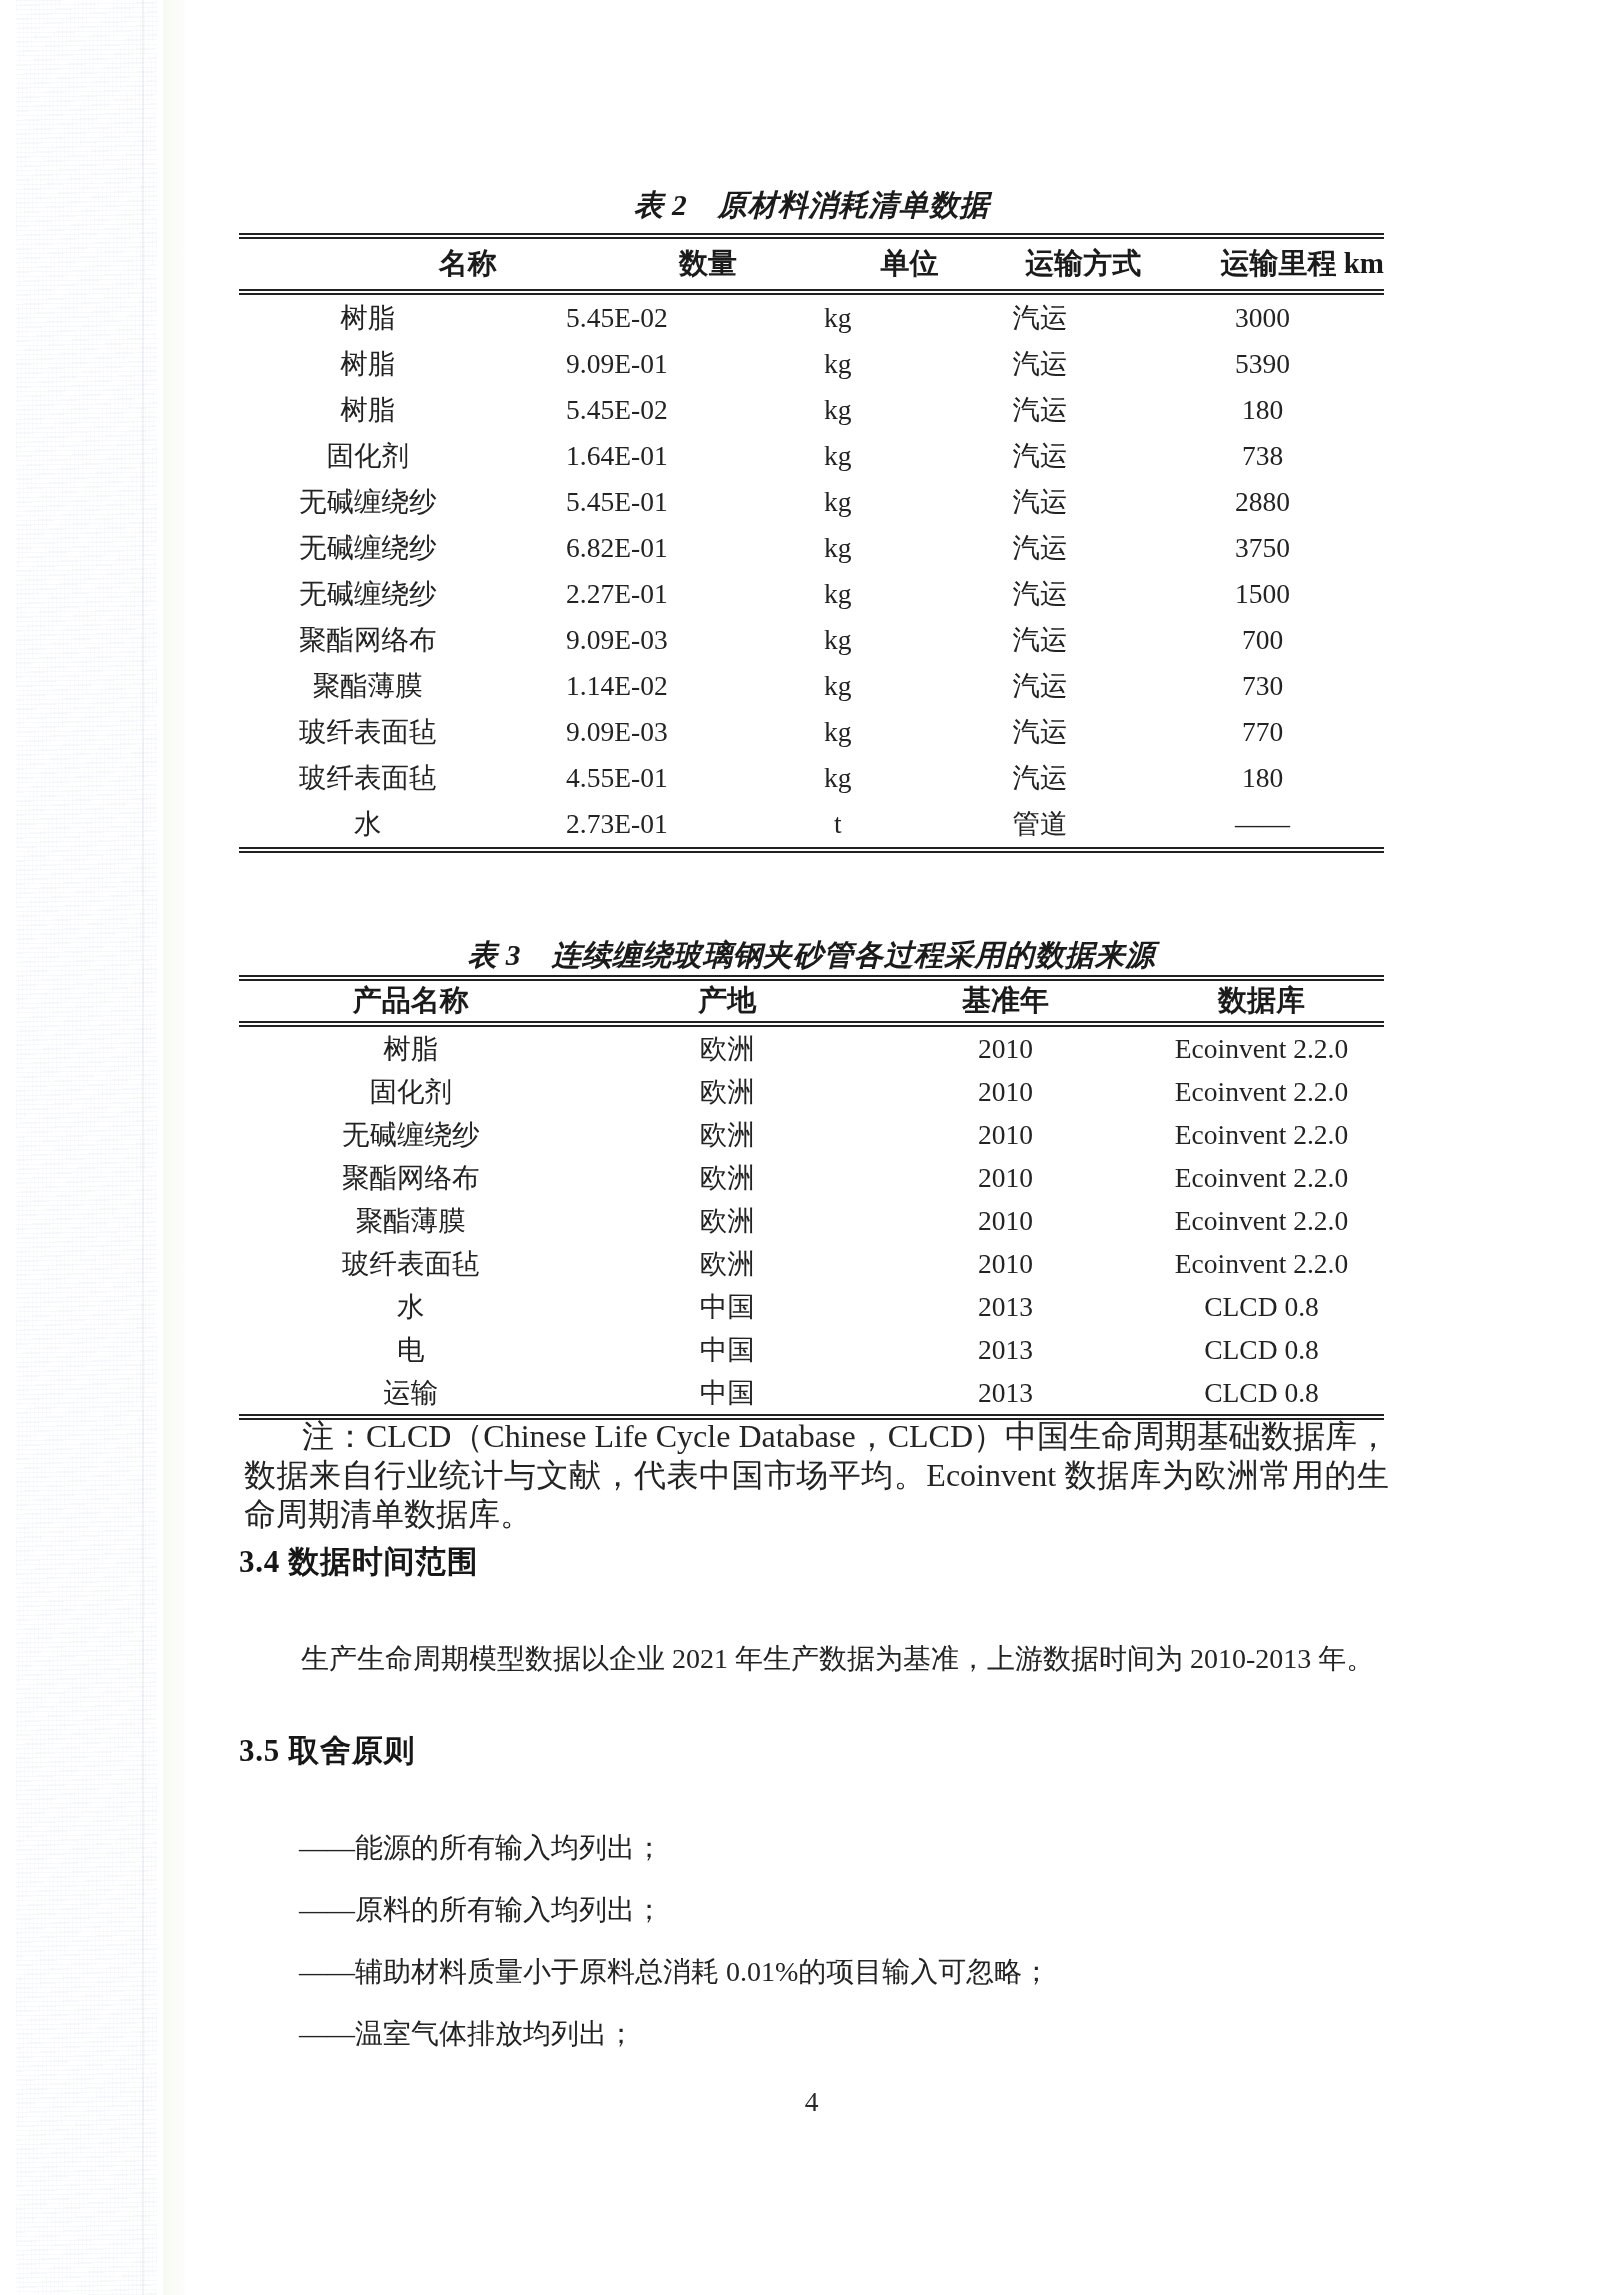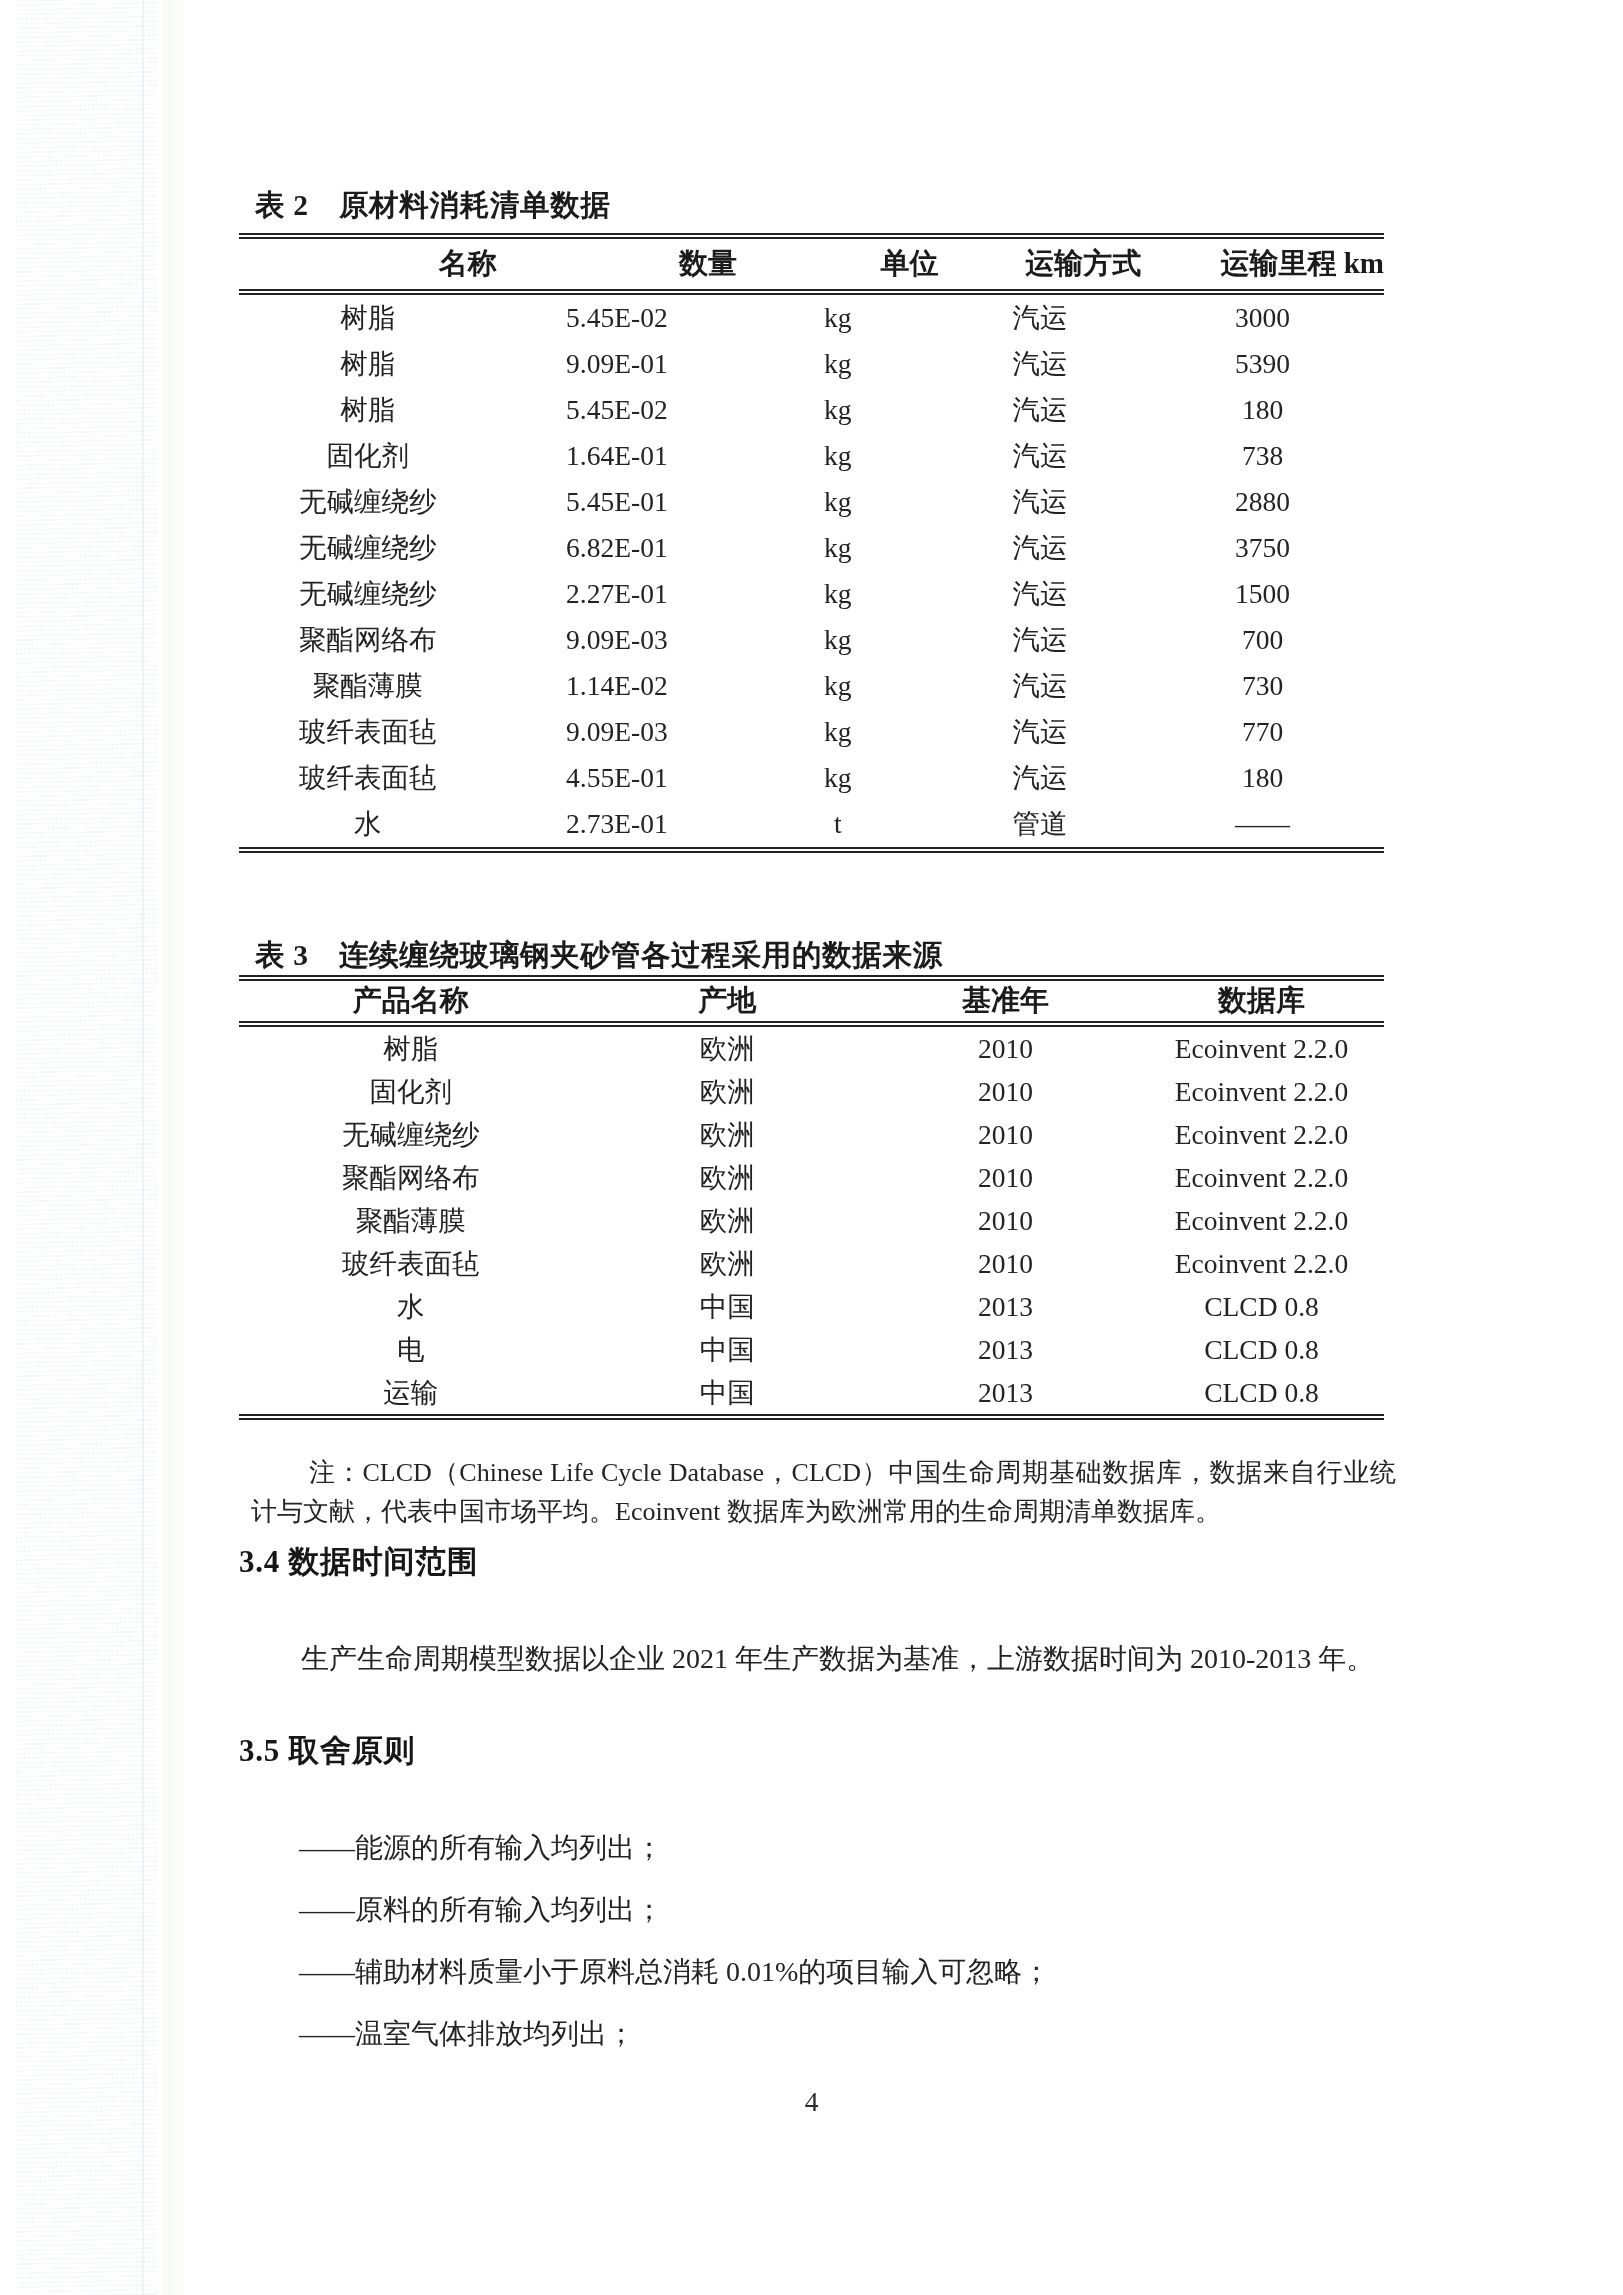--- a/index.html
+++ b/index.html
@@ -48,26 +48,28 @@
 
   .content {
     position: absolute;
     left: 239px;
     top: 0;
     width: 1145px;
   }
 
   .tbl-title {
     position: absolute;
-    left: 16px;
+    left: 0;
     width: 100%;
+    text-align: center;
     font-size: 29.5px;
     font-weight: 700;
     letter-spacing: 0.7px;
     color: #1b1b1b;
+    font-style: italic;
   }
   #t2-title { top: 186px; }
   #t3-title { top: 936px; }
 
   table.doc-table {
     position: absolute;
     left: 0;
     width: 1145px;
     border-collapse: collapse;
     table-layout: fixed;
@@ -95,28 +97,27 @@
     vertical-align: middle;
     color: #232323;
     padding: 0;
   }
   #t2-table tbody td { height: 46px; }
   #t3-table tbody td { height: 43px; }
 
   .note {
     position: absolute;
     top: 1417px;
-    left: 12px;
-    width: 1145px;
-    font-size: 26px;
+    left: 5px;
+    width: 1145px;
+    font-size: 32px;
     line-height: 39px;
     text-indent: 58px;
     text-align: justify;
     color: #242424;
-    margin-top: 36px;
   }
 
   .section-heading {
     position: absolute;
     left: 0;
     font-size: 31px;
     font-weight: 700;
     color: #171717;
     letter-spacing: 0.7px;
   }

